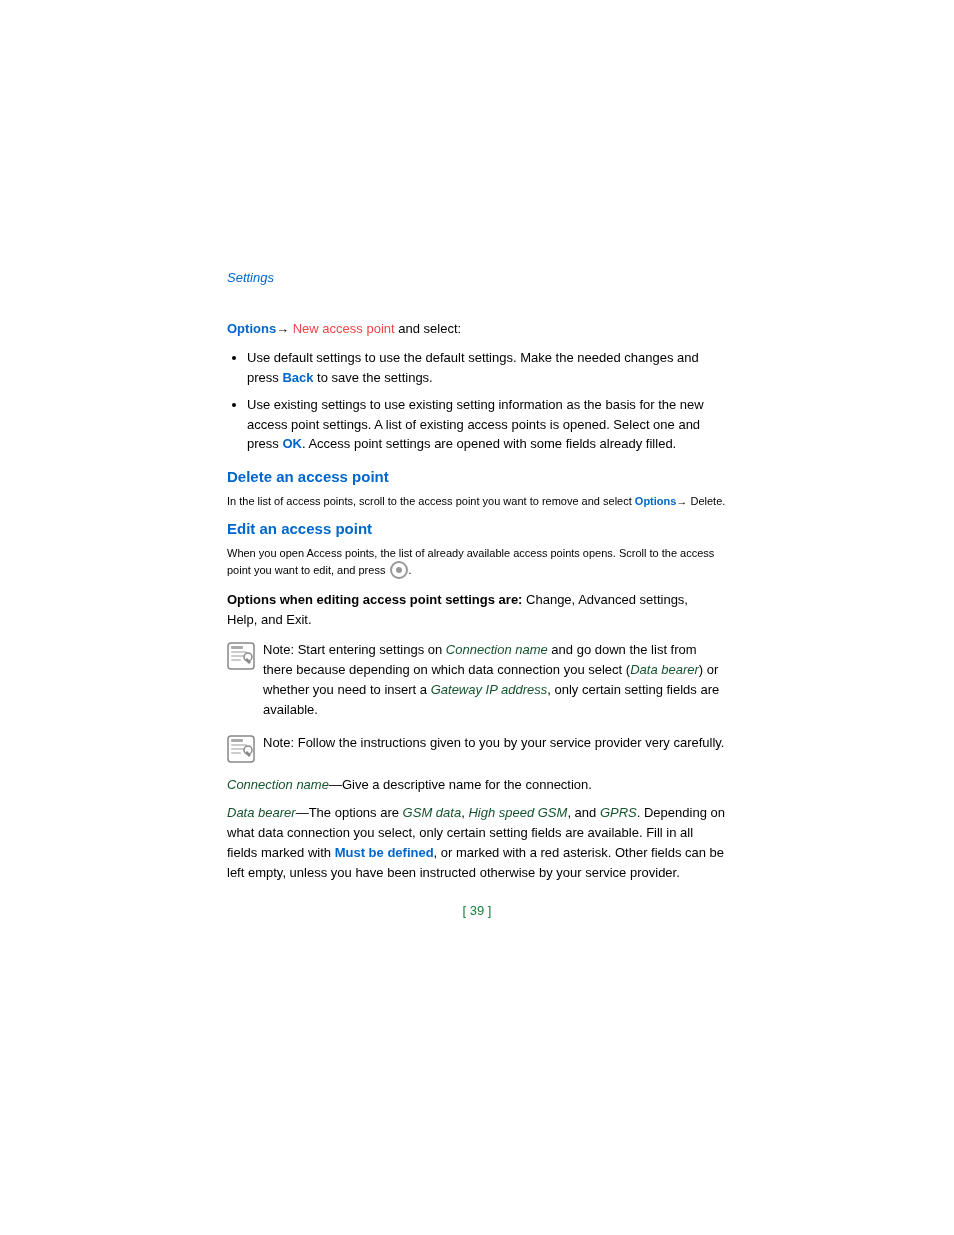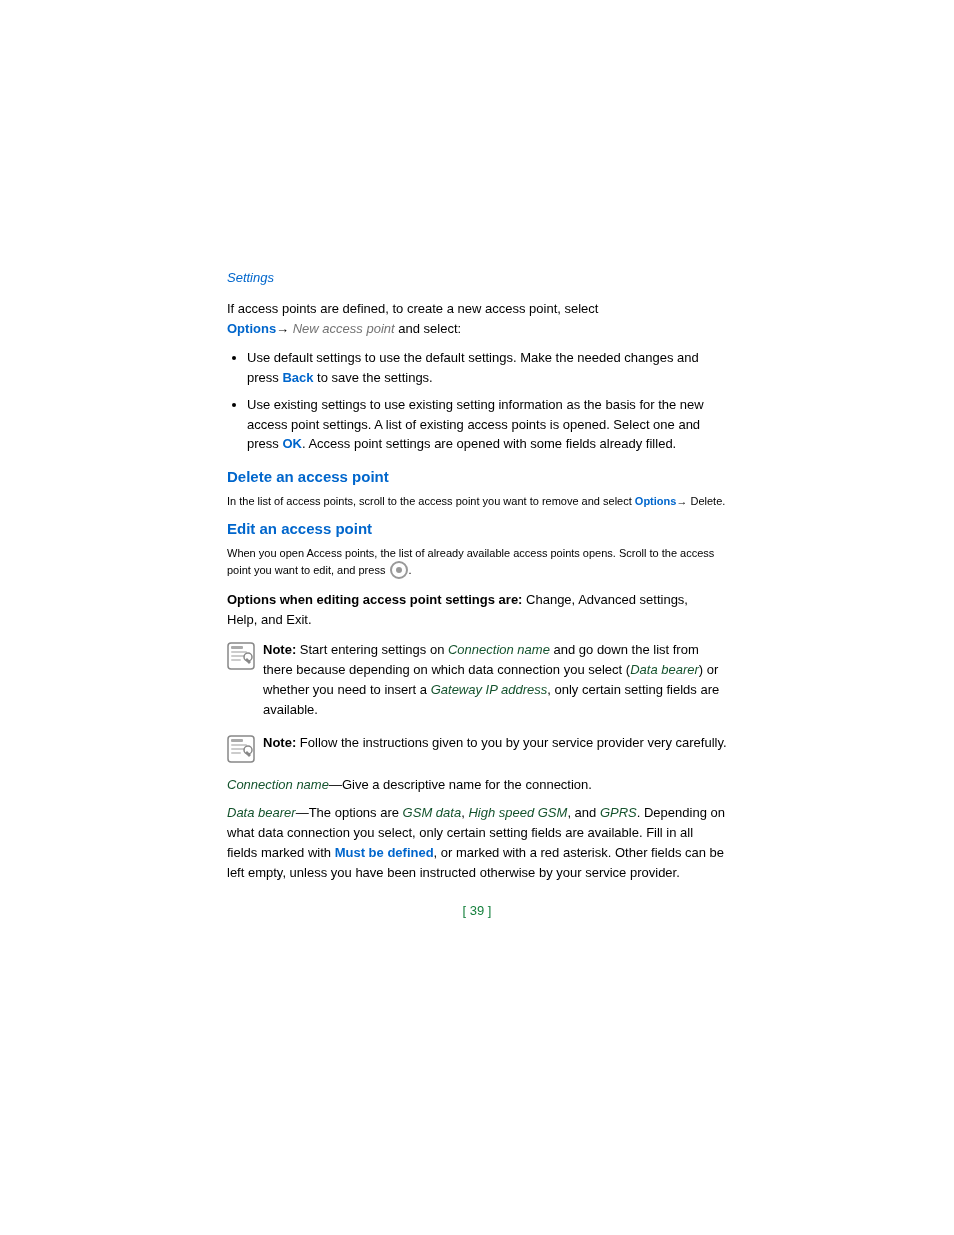--- a/index.html
+++ b/index.html
@@ -46,22 +46,21 @@
       margin-bottom: 10px;
       color: #000;
     }
 
     .section-intro .blue-bold {
       color: #0066cc;
       font-weight: bold;
     }
 
     .section-intro .blue-italic {
-      color: #737373;
-      font-style: italic;
+      color: #ef4444;
       text-align: right;
     }
 
     .bullet-list {
       list-style: disc;
       margin-left: 20px;
       margin-bottom: 14px;
     }
 
     .bullet-list li {
@@ -128,21 +127,21 @@
       height: 28px;
     }
 
     .note-text {
       font-size: 13px;
       line-height: 1.55;
       color: #000;
     }
 
     .note-text strong {
-      font-weight: bold;
+      font-weight: normal;
     }
 
     .definition-line {
       font-size: 13px;
       line-height: 1.55;
       color: #000;
       margin-bottom: 8px;
     }
 
     .page-number {
@@ -181,21 +180,20 @@
 <body>
 
 <div class="page">
   <div class="content-area">
 
     <div class="settings-header">
       <em>Settings</em>
     </div>
 
     <p class="section-intro">
-      <span>If access points are defined, to create a new access point, select</span>
       <br>
       <span class="blue-bold">Options</span><span>→</span> <span class="blue-italic">New access point</span><span> and select:</span>
     </p>
 
     <ul class="bullet-list">
       <li>
         <span class="blue-italic">Use default settings</span><span> to use the default settings. Make the needed changes and press </span><span class="blue-bold-link">Back</span><span> to save the settings.</span>
       </li>
       <li>
         <span class="blue-italic">Use existing settings</span><span> to use existing setting information as the basis for the new access point settings. A list of existing access points is opened. Select one and press </span><span class="blue-bold-link">OK</span><span>. Access point settings are opened with some fields already filled.</span>

